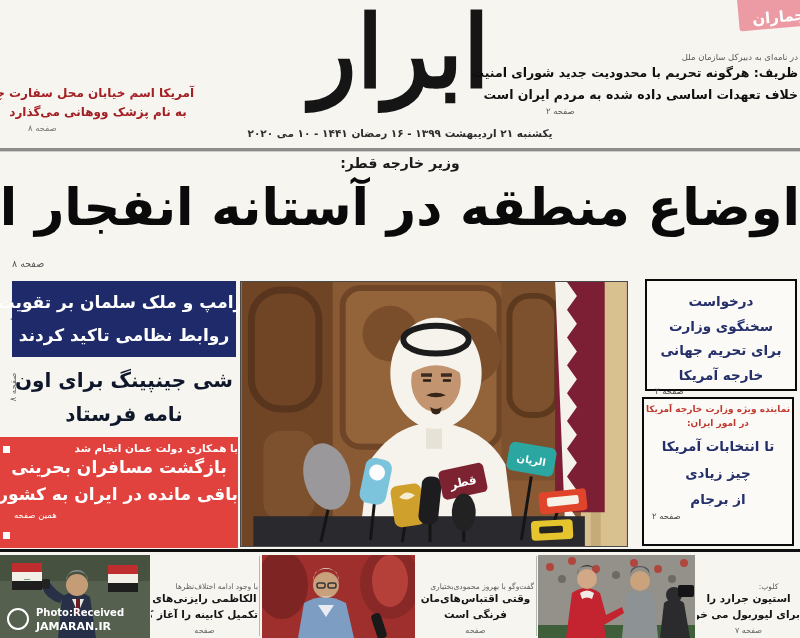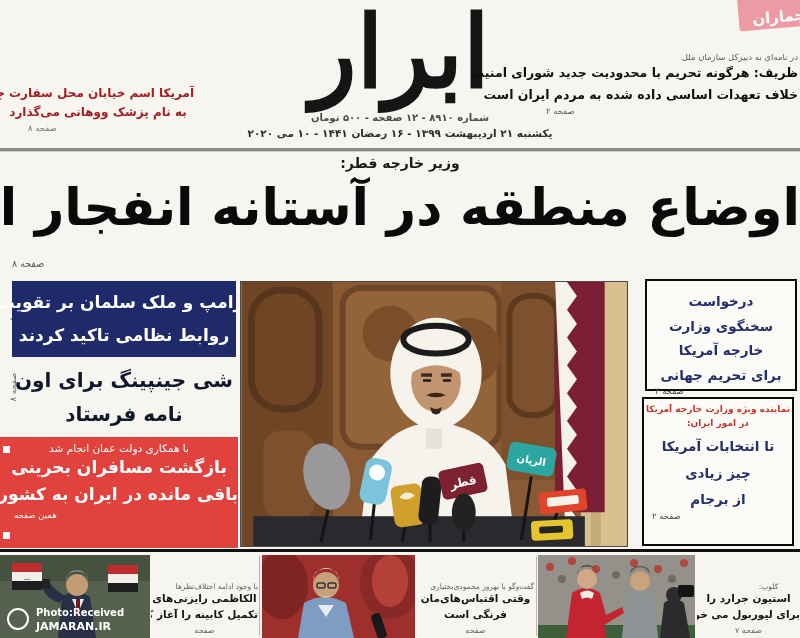--- a/index.html
+++ b/index.html
@@ -55,21 +55,21 @@
     font-size:17px;font-weight:900;line-height:1.95;
   }
   .story2{
     left:12px;top:362px;width:224px;height:70px;
     display:flex;flex-direction:column;align-items:center;justify-content:center;
     font-size:20px;font-weight:900;color:#0f172a;line-height:1.7;
   }
   .red-box{
     left:0;top:437px;width:238px;height:111px;background:#e2423e;color:#fff;box-sizing:border-box;padding-top:5px;
   }
-  .red-kicker{font-size:10.5px;font-weight:normal;text-align:center;}
+  .red-kicker{font-size:10.5px;font-weight:bold;}
   .red-line{font-size:17px;font-weight:900;text-align:center;line-height:1.6;}
   .red-page{font-size:8.5px;text-align:left;padding-left:14px;padding-top:2px;}
   .reg-square{width:7px;height:7px;background:#fff;}
 
   
   .lead-photo{left:240px;top:281px;width:388px;height:266px;border:1px solid #4a4a4a;box-sizing:border-box;}
 
   
   .r-box{background:#fbfaf6;border:2px solid #0a0a0a;box-sizing:border-box;}
   .r-box1{left:645px;top:279px;width:152px;height:112px;padding-top:5px;}
@@ -94,21 +94,20 @@
 
 <div class="page">
 
   <div class="abs corner-banner">
     <span>جماران</span>
   </div>
 
   <div class="abs masthead">
     <span>ابرار</span>
   </div>
-  <div class="abs issue-line center nowrap">شماره ۸۹۱۰ - ۱۲ صفحه - ۵۰۰ تومان</div>
   <div class="abs date-line center nowrap">یکشنبه ۲۱ اردیبهشت ۱۳۹۹ - ۱۶ رمضان ۱۴۴۱ - ۱۰ می ۲۰۲۰</div>
 
   <div class="abs tl-story">
     <div class="tl-line center nowrap">آمریکا اسم خیابان محل سفارت چین را</div>
     <div class="tl-line center nowrap">به نام پزشک ووهانی می‌گذارد</div>
     <div class="tl-page">صفحه ۸</div>
   </div>
 
   <div class="abs tr-story">
     <div class="tr-kicker nowrap">در نامه‌ای به دبیرکل سازمان ملل</div>
@@ -214,22 +213,22 @@
     </g>
     <g transform="rotate(-3 312 250)">
       <rect x="292" y="240" width="42" height="20" rx="4" fill="#e5c42e"></rect>
       <rect x="300" y="246" width="24" height="7" rx="2" fill="#262421"></rect>
     </g>
   </svg>
 
   <div class="abs r-box r-box1">
     <div class="r-line nowrap">درخواست</div>
     <div class="r-line nowrap">سخنگوی وزارت</div>
+    <div class="r-line nowrap">برای تحریم جهانی</div>
     <div class="r-line nowrap">خارجه آمریکا</div>
-    <div class="r-line nowrap">برای تحریم جهانی</div>
     <div class="r-page">صفحه ۲</div>
   </div>
 
   <div class="abs r-box r-box2">
     <div class="r-kicker nowrap">نماینده ویژه وزارت خارجه آمریکا</div>
     <div class="r-kicker nowrap">در امور ایران:</div>
     <div class="r-line r-line2 nowrap">تا انتخابات آمریکا</div>
     <div class="r-line r-line2 nowrap">چیز زیادی</div>
     <div class="r-line r-line2 nowrap">از برجام</div>
     <div class="r-page">صفحه ۲</div>

